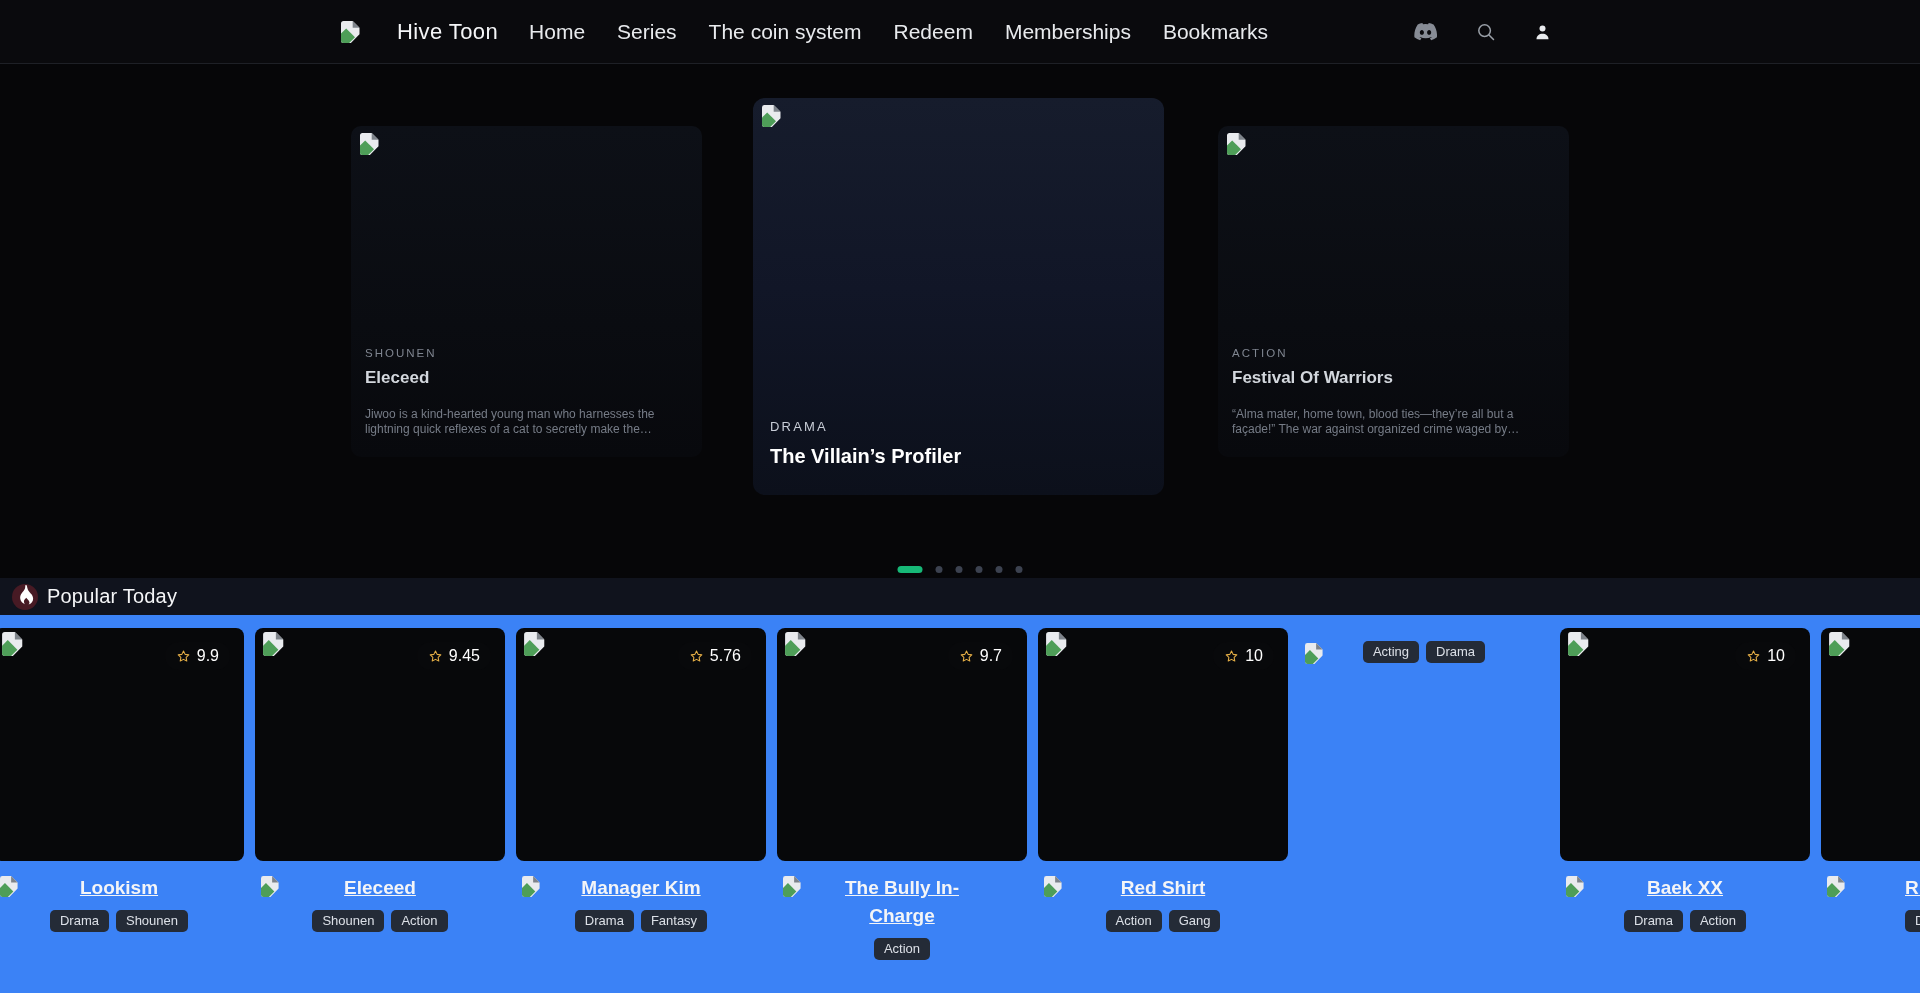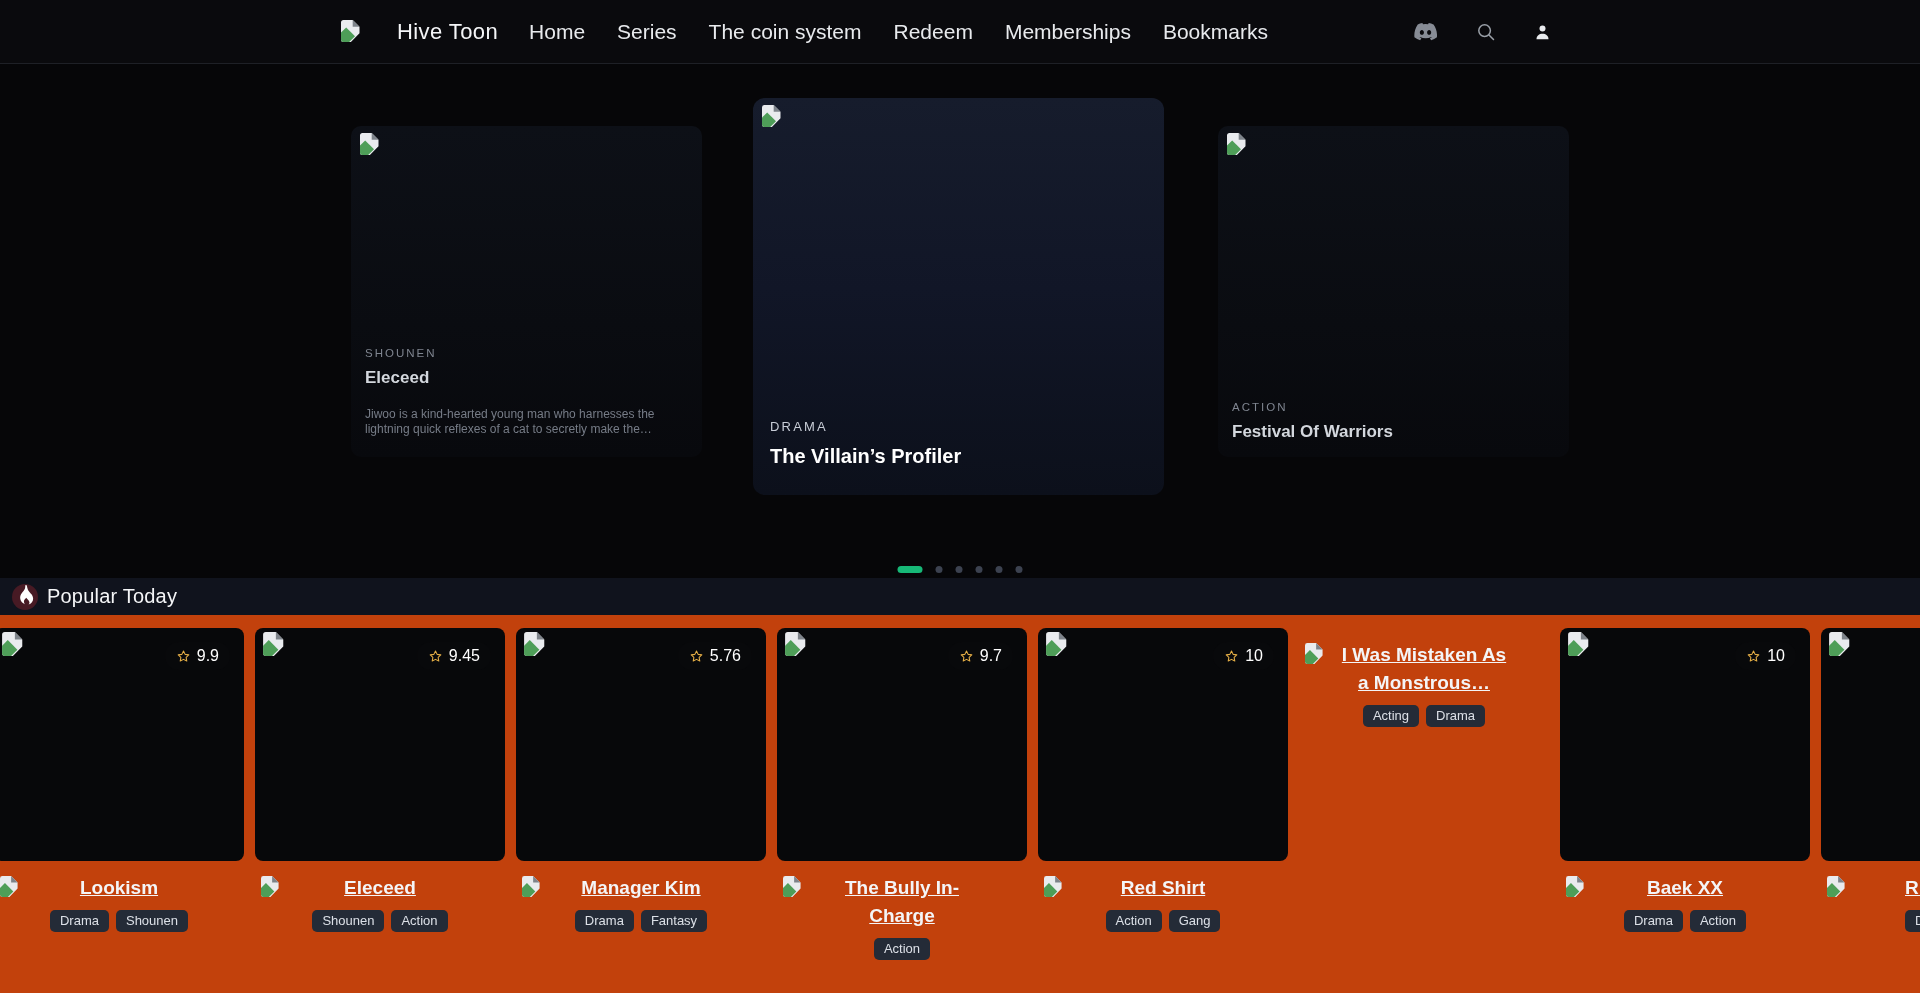--- a/index.html
+++ b/index.html
@@ -4,21 +4,21 @@
 <style>
   html,body{margin:0;padding:0;background:#000;}
   .viewport{position:relative;width:1920px;height:993px;overflow:hidden;
     background:#060608;font-family:"Liberation Sans",sans-serif;
     -webkit-font-smoothing:antialiased;color:#fff;}
 
   
   .navbar{position:absolute;left:0;top:0;width:100%;height:64px;
     background:#0a0a0d;border-bottom:1px solid #1e2026;box-sizing:border-box;
     display:flex;align-items:center;z-index:5;}
-  .nav-left{display:flex;margin-left:341px;}
+  .nav-left{display:flex;align-items:center;margin-left:341px;}
   .logo{width:20px;height:24px;display:block;}
   .brand{margin-left:36px;font-size:22px;letter-spacing:.4px;color:#f5f6f8;font-weight:400;}
   .nav-links{display:flex;align-items:center;margin-left:31px;gap:32px;}
   .nav-links a{color:#e8eaed;font-size:21px;text-decoration:none;font-weight:400;}
   .nav-right{position:absolute;left:1414px;top:0;height:64px;display:flex;align-items:center;gap:40px;}
   .nav-icon{display:block;}
   .edge-artifact{position:absolute;left:0;top:68px;width:30px;height:12px;background:#111116;border-radius:3px;}
 
   
   .hero{position:absolute;left:0;top:64px;width:100%;height:514px;background:#060608;}
@@ -45,21 +45,21 @@
   .dot.active{width:25px;height:7px;border-radius:4px;background:#17b877;}
 
   
   .band{position:absolute;left:0;top:578px;width:100%;height:37px;background:#10131d;
     display:flex;align-items:center;box-sizing:border-box;padding-left:12px;}
   .fire-badge{width:26px;height:26px;border-radius:50%;background:#471a24;
     display:flex;align-items:center;justify-content:center;}
   .band-title{margin-left:9px;font-size:20px;color:#f4f5f7;font-weight:500;letter-spacing:.2px;}
 
   
-  .popular{position:absolute;left:0;top:615px;width:100%;height:378px;background:#c2410c;overflow:hidden;}
+  .popular{position:absolute;left:0;top:615px;width:100%;height:378px;background:#3b82f6;overflow:hidden;}
   .card-row{position:absolute;left:-6px;top:13px;display:flex;gap:11px;}
   .pcard{width:250px;flex:none;}
   .cover{position:relative;height:233px;background:#07080a;border-radius:8px;}
   .cover .bimg{position:absolute;left:8px;top:4px;width:22px;height:24px;}
   .badge{position:absolute;top:14px;right:14px;height:28px;border-radius:14px;
     background:rgba(9,9,11,.88);display:flex;align-items:center;gap:6px;padding:0 11px;}
   .badge .rating{font-size:16px;color:#fff;}
   .meta{position:relative;margin-top:13px;text-align:center;}
   .meta .bimg{position:absolute;left:6px;top:2px;width:19px;height:21px;}
   .ptitle{font-size:19px;line-height:28px;font-weight:700;color:#f4f5f7;margin:0 auto;max-width:175px;text-decoration:underline;}
@@ -140,20 +140,21 @@
     <article class="hero-card hc-side hc-right">
       <span class="bimg">
           <svg viewBox="0 0 20 22" xmlns="http://www.w3.org/2000/svg">
     <path d="M2.5 0h9.2l6.8 6.8v6.4l-8.6 8.8H2.5A2.5 2.5 0 0 1 0 19.5v-17A2.5 2.5 0 0 1 2.5 0z" fill="#e9ebee"></path>
     <path d="M11.7 0l6.8 6.8h-6.8z" fill="#7d838a"></path>
     <path d="M0 12.6l5.2-5.2 8.8 8.8-5.8 5.8H2.5A2.5 2.5 0 0 1 0 19.5z" fill="#4e9e58"></path>
   </svg>
         </span>
       <div class="genre">ACTION</div>
       <h2 class="slide-title">Festival Of Warriors</h2>
+      <p class="slide-desc">“Alma mater, home town, blood ties—they’re all but a façade!” The war against organized crime waged by…</p>
     </article>
 
     <div class="dots" id="dots">
         <span class="dot active"></span>
         <span class="dot"></span>
         <span class="dot"></span>
         <span class="dot"></span>
         <span class="dot"></span>
         <span class="dot"></span>
       </div>
@@ -326,21 +327,20 @@
   </article>
         <article class="pcard">
     <div class="meta">
       <span class="bimg">
               <svg viewBox="0 0 20 22" xmlns="http://www.w3.org/2000/svg">
     <path d="M2.5 0h9.2l6.8 6.8v6.4l-8.6 8.8H2.5A2.5 2.5 0 0 1 0 19.5v-17A2.5 2.5 0 0 1 2.5 0z" fill="#e9ebee"></path>
     <path d="M11.7 0l6.8 6.8h-6.8z" fill="#7d838a"></path>
     <path d="M0 12.6l5.2-5.2 8.8 8.8-5.8 5.8H2.5A2.5 2.5 0 0 1 0 19.5z" fill="#4e9e58"></path>
   </svg>
             </span>
-      <h3 class="ptitle">I Was Mistaken As a Monstrous…</h3>
       <div class="tags">
               <span class="tag">Acting</span>
               <span class="tag">Drama</span>
             </div>
     </div>
   </article>
         <article class="pcard">
     <div class="cover">
       <span class="bimg">
               <svg viewBox="0 0 20 22" xmlns="http://www.w3.org/2000/svg">

